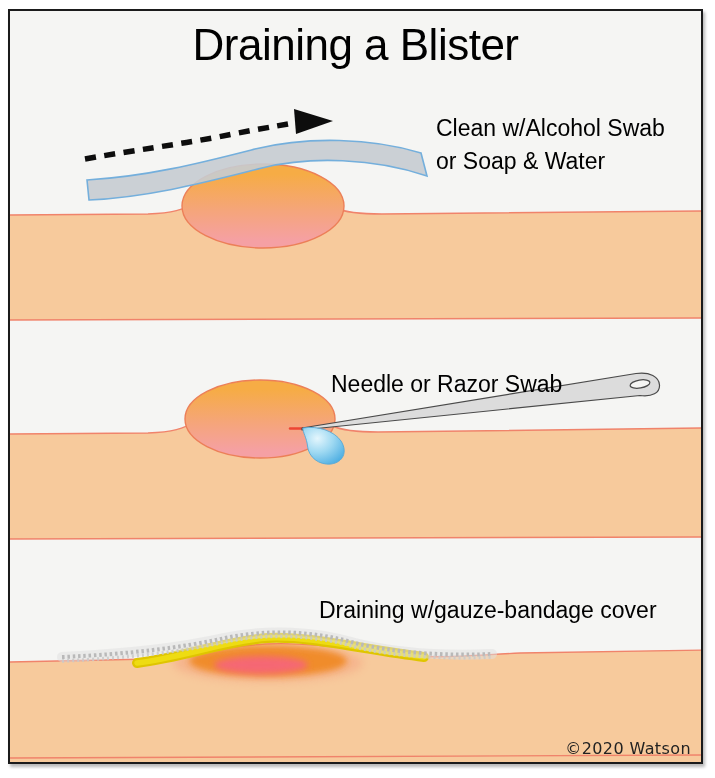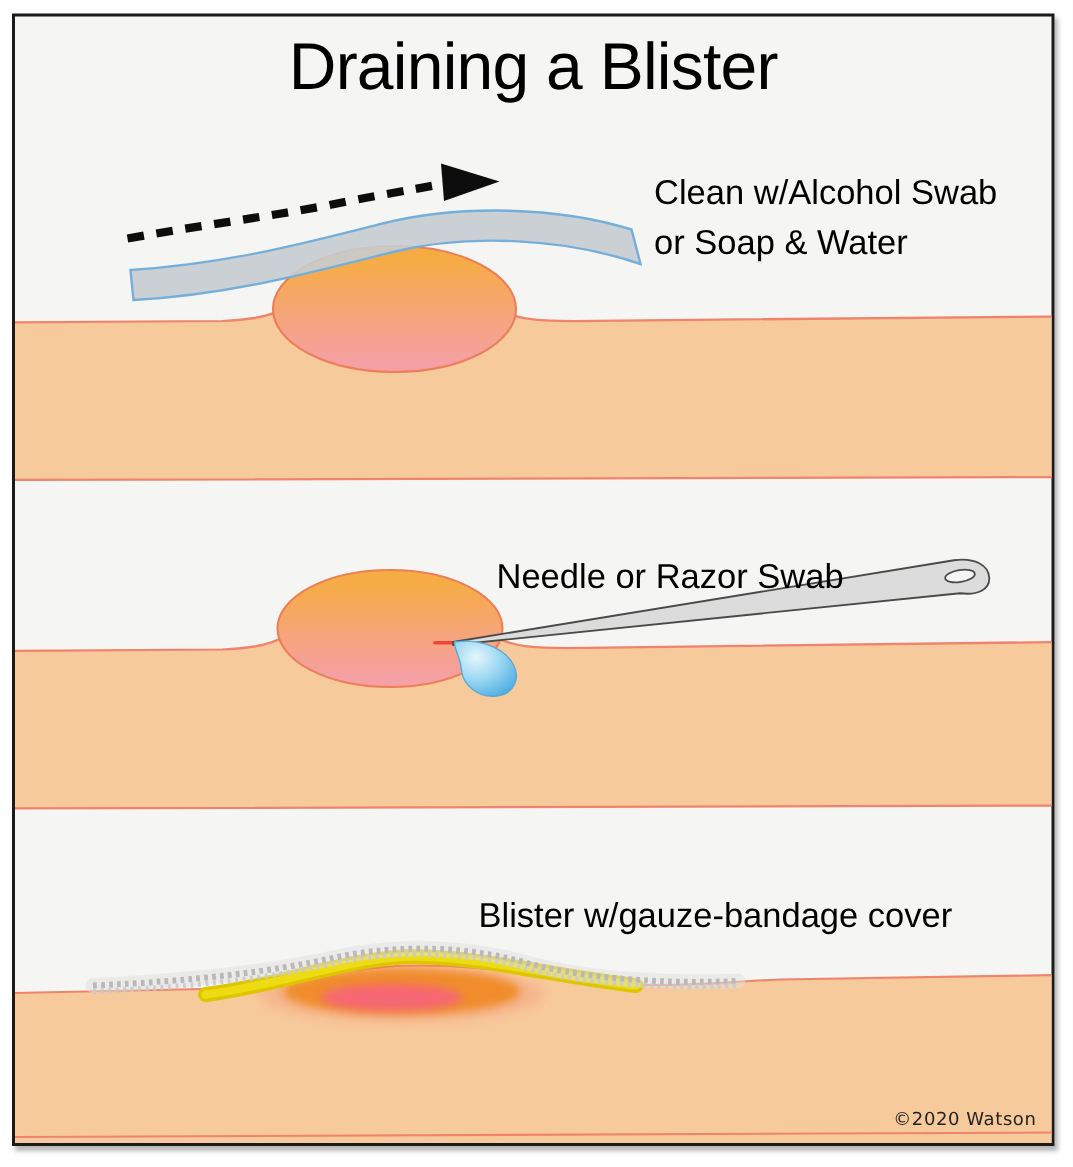--- a/index.html
+++ b/index.html
@@ -7,21 +7,21 @@
   .canvas{position:relative;width:715px;height:778px;overflow:hidden;background:#ffffff;}
   .frame{position:absolute;left:8px;top:9px;width:695px;height:755px;box-sizing:border-box;
          border:2px solid #1b1b1b;background:#f5f5f3;box-shadow:2px 3px 3px rgba(0,0,0,0.28);}
   .art{position:absolute;left:10px;top:11px;width:691px;height:751px;}
   .title{position:absolute;left:8px;top:20px;width:695px;text-align:center;
          font-size:44px;letter-spacing:-0.5px;color:#000;}
   .step-label{position:absolute;font-size:23px;line-height:33px;color:#000;white-space:pre-line;}
   .lbl-1{left:436px;top:112px;}
   .lbl-2{left:331px;top:368px;}
   .lbl-3{left:319px;top:594px;}
-  .watermark{position:absolute;right:24px;top:739px;font-size:12px;letter-spacing:0.4px;
+  .watermark{position:absolute;right:24px;top:739px;font-size:16px;letter-spacing:0.4px;
              color:#222;font-family:"DejaVu Sans",sans-serif;}
 </style>
 </head>
 <body>
 
 <div class="canvas">
 
   <div class="frame"></div>
 
   <svg class="art" viewBox="10 11 691 751" xmlns="http://www.w3.org/2000/svg">
@@ -86,17 +86,17 @@
     </g>
   </svg>
 
   <div class="title">Draining a Blister</div>
 
   <div class="step-label lbl-1">Clean w/Alcohol Swab
 or Soap &amp; Water</div>
 
   <div class="step-label lbl-2">Needle or Razor Swab</div>
 
-  <div class="step-label lbl-3">Blister w/gauze-bandage cover</div>
+  <div class="step-label lbl-3">Draining w/gauze-bandage cover</div>
 
   <div class="watermark">©2020 Watson</div>
 
 </div>
 
 </body></html>

